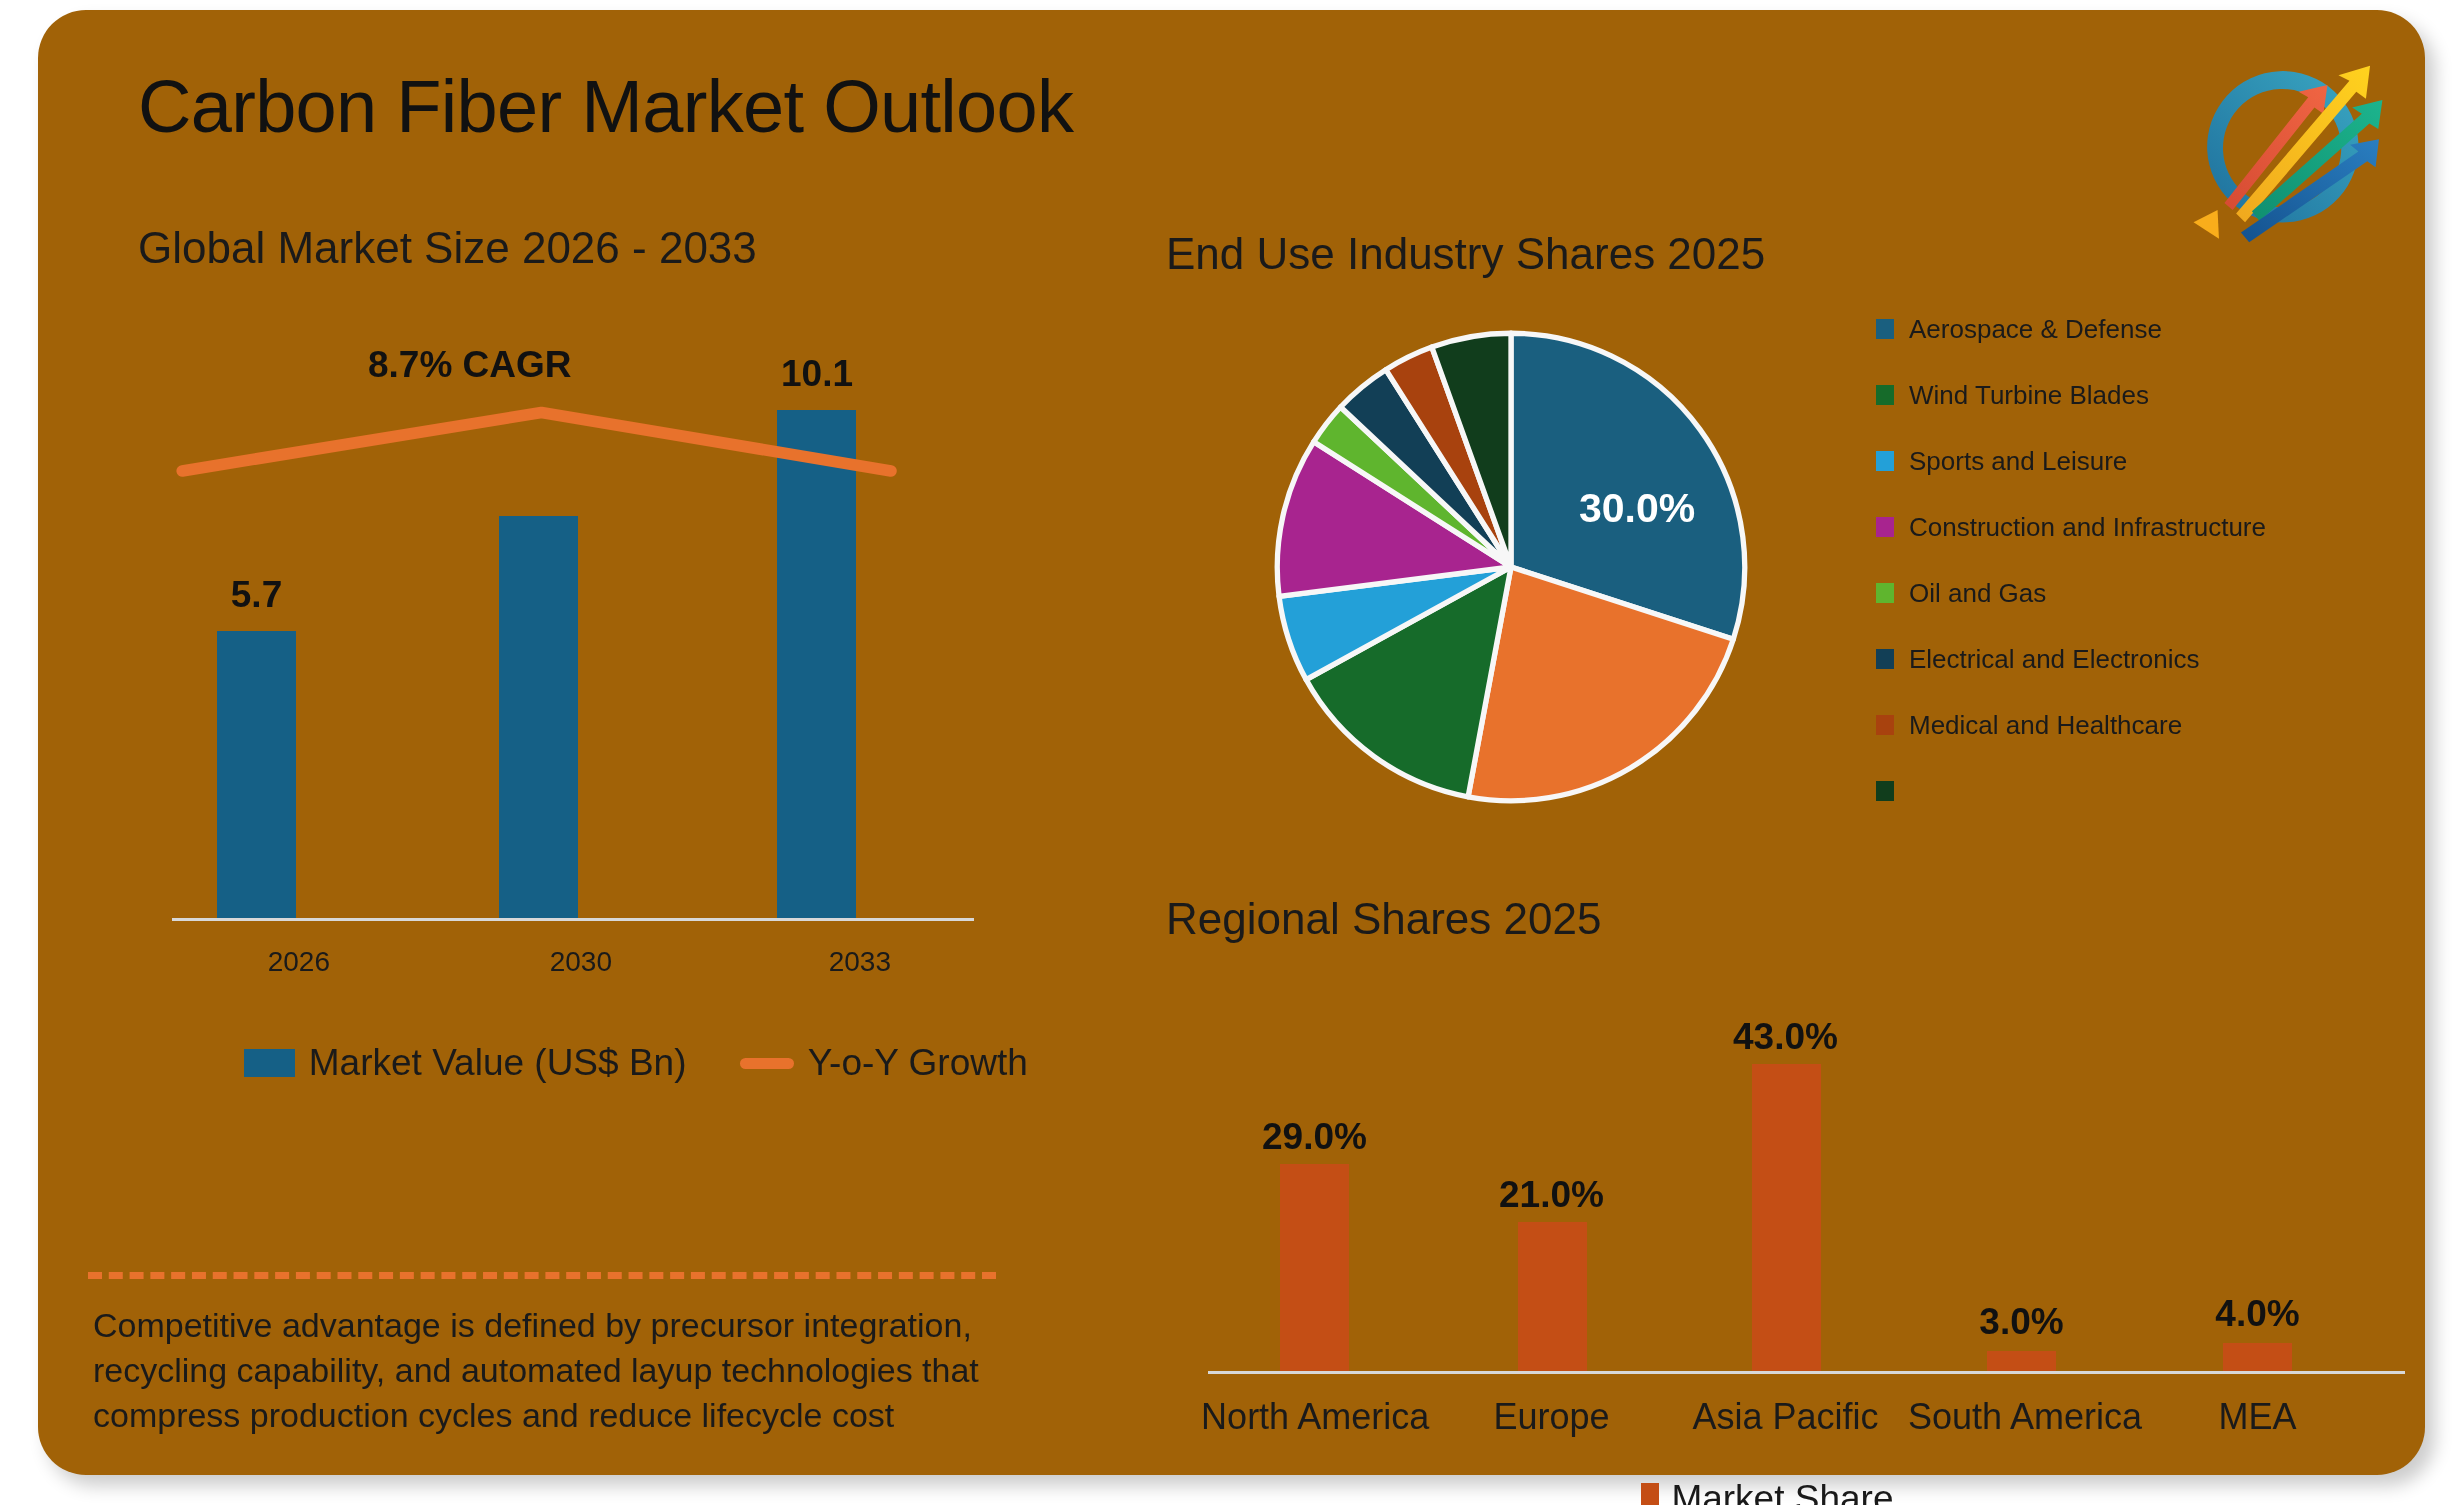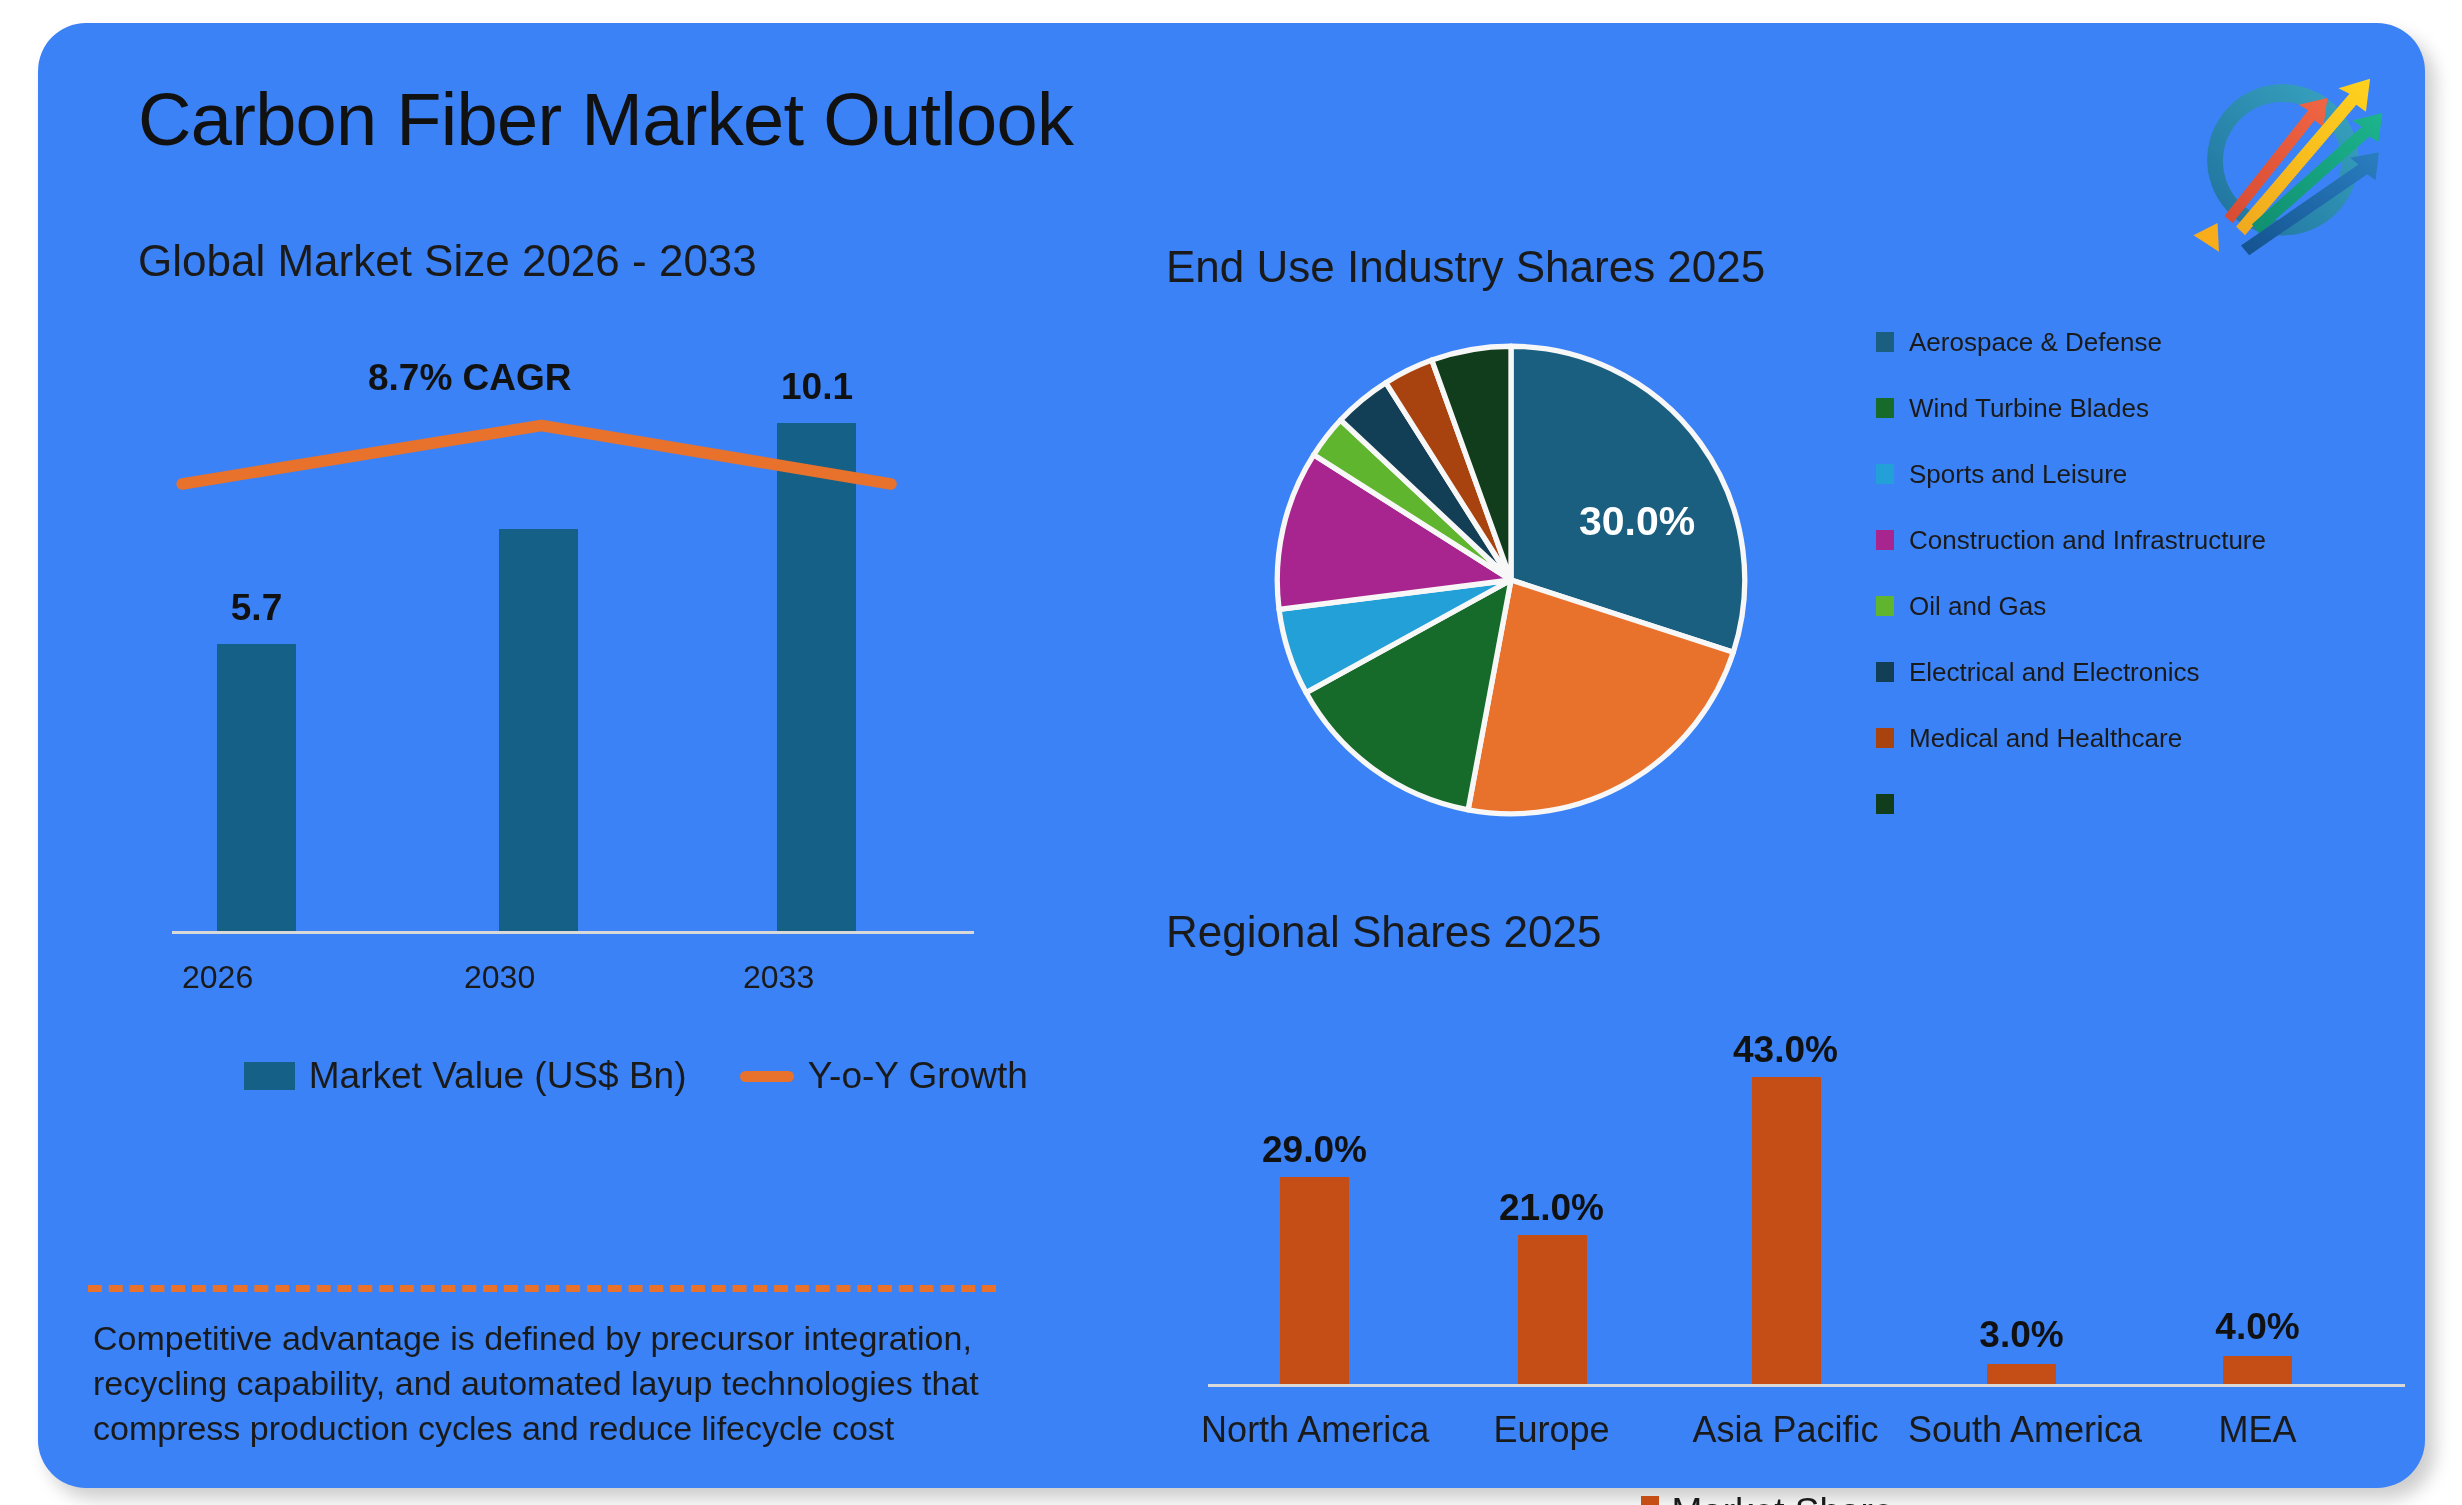--- a/index.html
+++ b/index.html
@@ -1,19 +1,19 @@
 <!DOCTYPE html>
 <html style="font-size:11px"><head>
 <meta charset="utf-8">
 <style>
   html,body{margin:0;padding:0;background:#ffffff;}
   body{width:2462px;height:1505px;font-family:"Liberation Sans",sans-serif;overflow:hidden;}
   .card{
-    position:absolute;left:38px;top:23px;width:2387px;height:1465px;
-    background:#3b82f6;border-radius:48px;
+    position:absolute;left:38px;top:10px;width:2387px;height:1465px;
+    background:#a16207;border-radius:48px;
     box-shadow:9.6px 11px 18px rgba(0,0,0,0.20);
   }
   .title{
     position:absolute;left:100px;top:54px;
     font-size:74px;font-weight:400;color:#111;letter-spacing:-0.7px;
     white-space:nowrap;
   }
   
   .logo{position:absolute;left:2126px;top:27.5px;width:261px;height:234px;}
   .logo svg{width:100%;height:100%;display:block;}
@@ -27,21 +27,21 @@
   
   .barchart{position:absolute;left:103px;top:289px;width:860px;height:688px;}
   .bc-plot{position:absolute;left:0;top:0;width:860px;height:619px;}
   .axis{position:absolute;left:31px;top:619px;width:802px;height:3.4px;background:#d8d8d8;}
   .bar{position:absolute;bottom:0;background:#156086;}
   .bar-val{
     position:absolute;font-size:37px;font-weight:bold;color:#111;
     text-align:center;white-space:nowrap;
   }
   .bc-xlabel{
-    position:absolute;top:647px;font-size:32px;color:#1a1a1a;text-align:left;white-space:nowrap;
+    position:absolute;top:647px;font-size:28px;color:#1a1a1a;text-align:right;white-space:nowrap;
   }
   .cagr-svg{position:absolute;left:0;top:0;width:860px;height:619px;pointer-events:none;}
   .cagr-text{
     position:absolute;font-size:37px;font-weight:bold;color:#111;white-space:nowrap;
   }
 
   
   .bc-legend{position:absolute;left:206px;top:1032px;display:flex;align-items:center;gap:26px;}
   .lg-item{display:flex;align-items:center;gap:13.8px;}
   .lg-swatch-box{width:51px;height:27.5px;background:#156086;}

